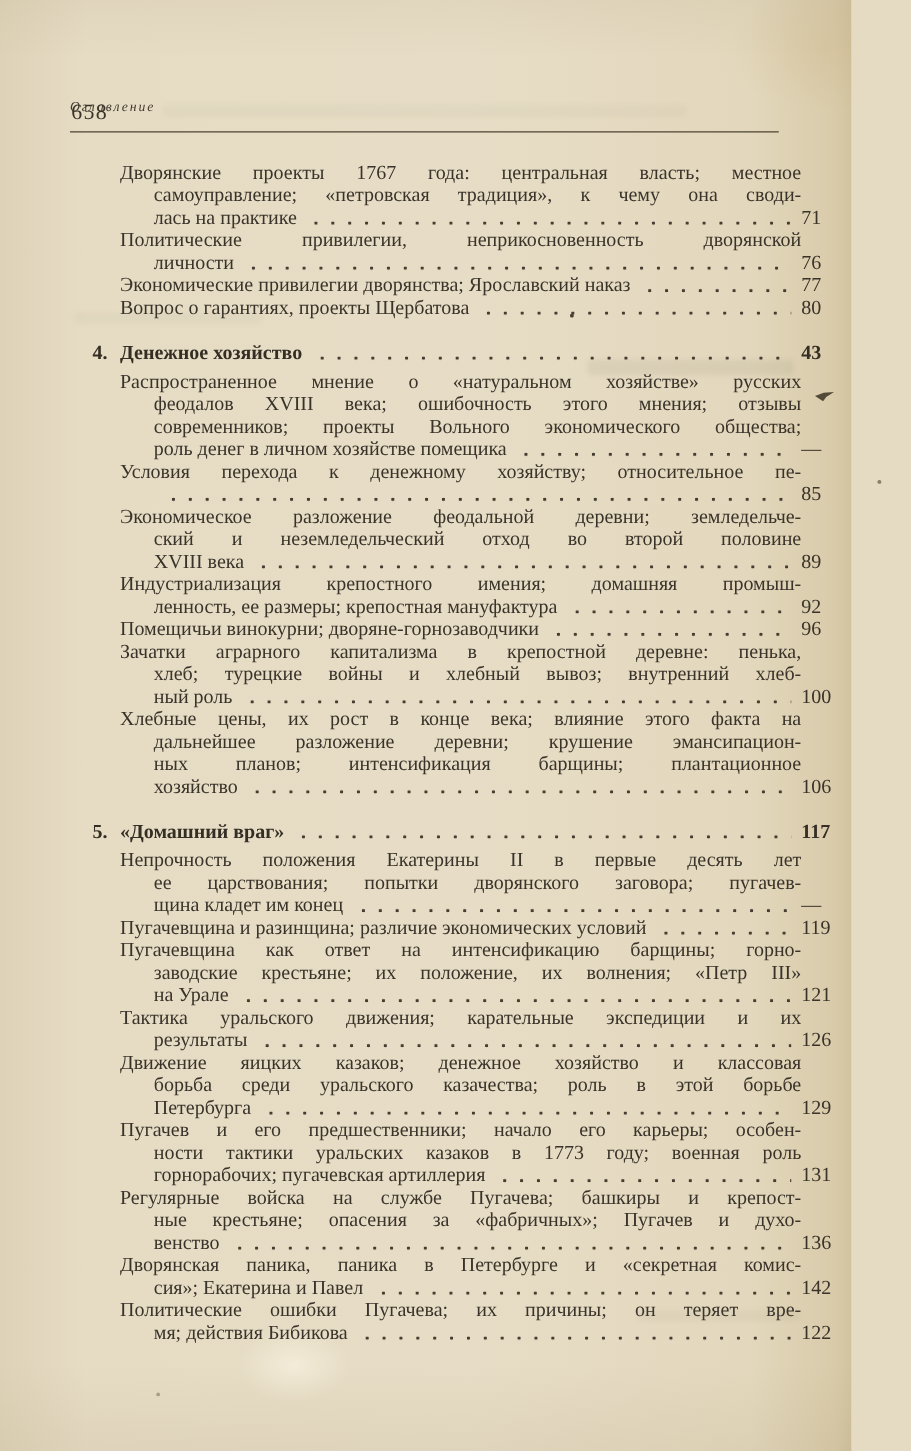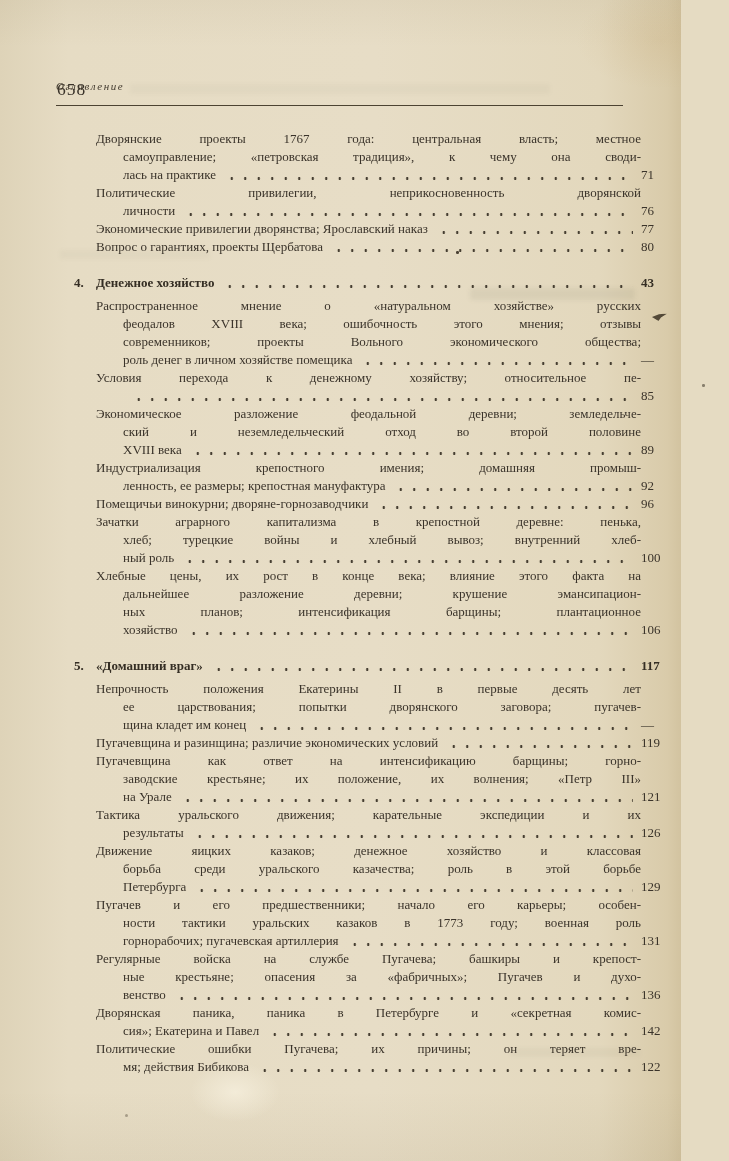--- a/index.html
+++ b/index.html
@@ -33,21 +33,21 @@
     color: #433b2f;
   }
   .rule {
     position: absolute; left: 0; right: 0; top: 26px;
     height: 0; border-top: 1.7px solid #4c4332;
   }
 
   
   .toc {
     position: absolute; top: 130px; left: 56px; width: 614px;
-    font-size: 13px; line-height: 18px;
+    font-size: 16px; line-height: 18px;
   }
   .entry { margin-left: 40px; }
   .line {
     text-align: justify; text-align-last: justify;
     margin-right: 29px;
   }
   .cont { padding-left: 27px; }
   .lastline { display: flex; align-items: baseline; min-width: 0; }
   .lastline .ltext { white-space: nowrap; }
   .leader {

